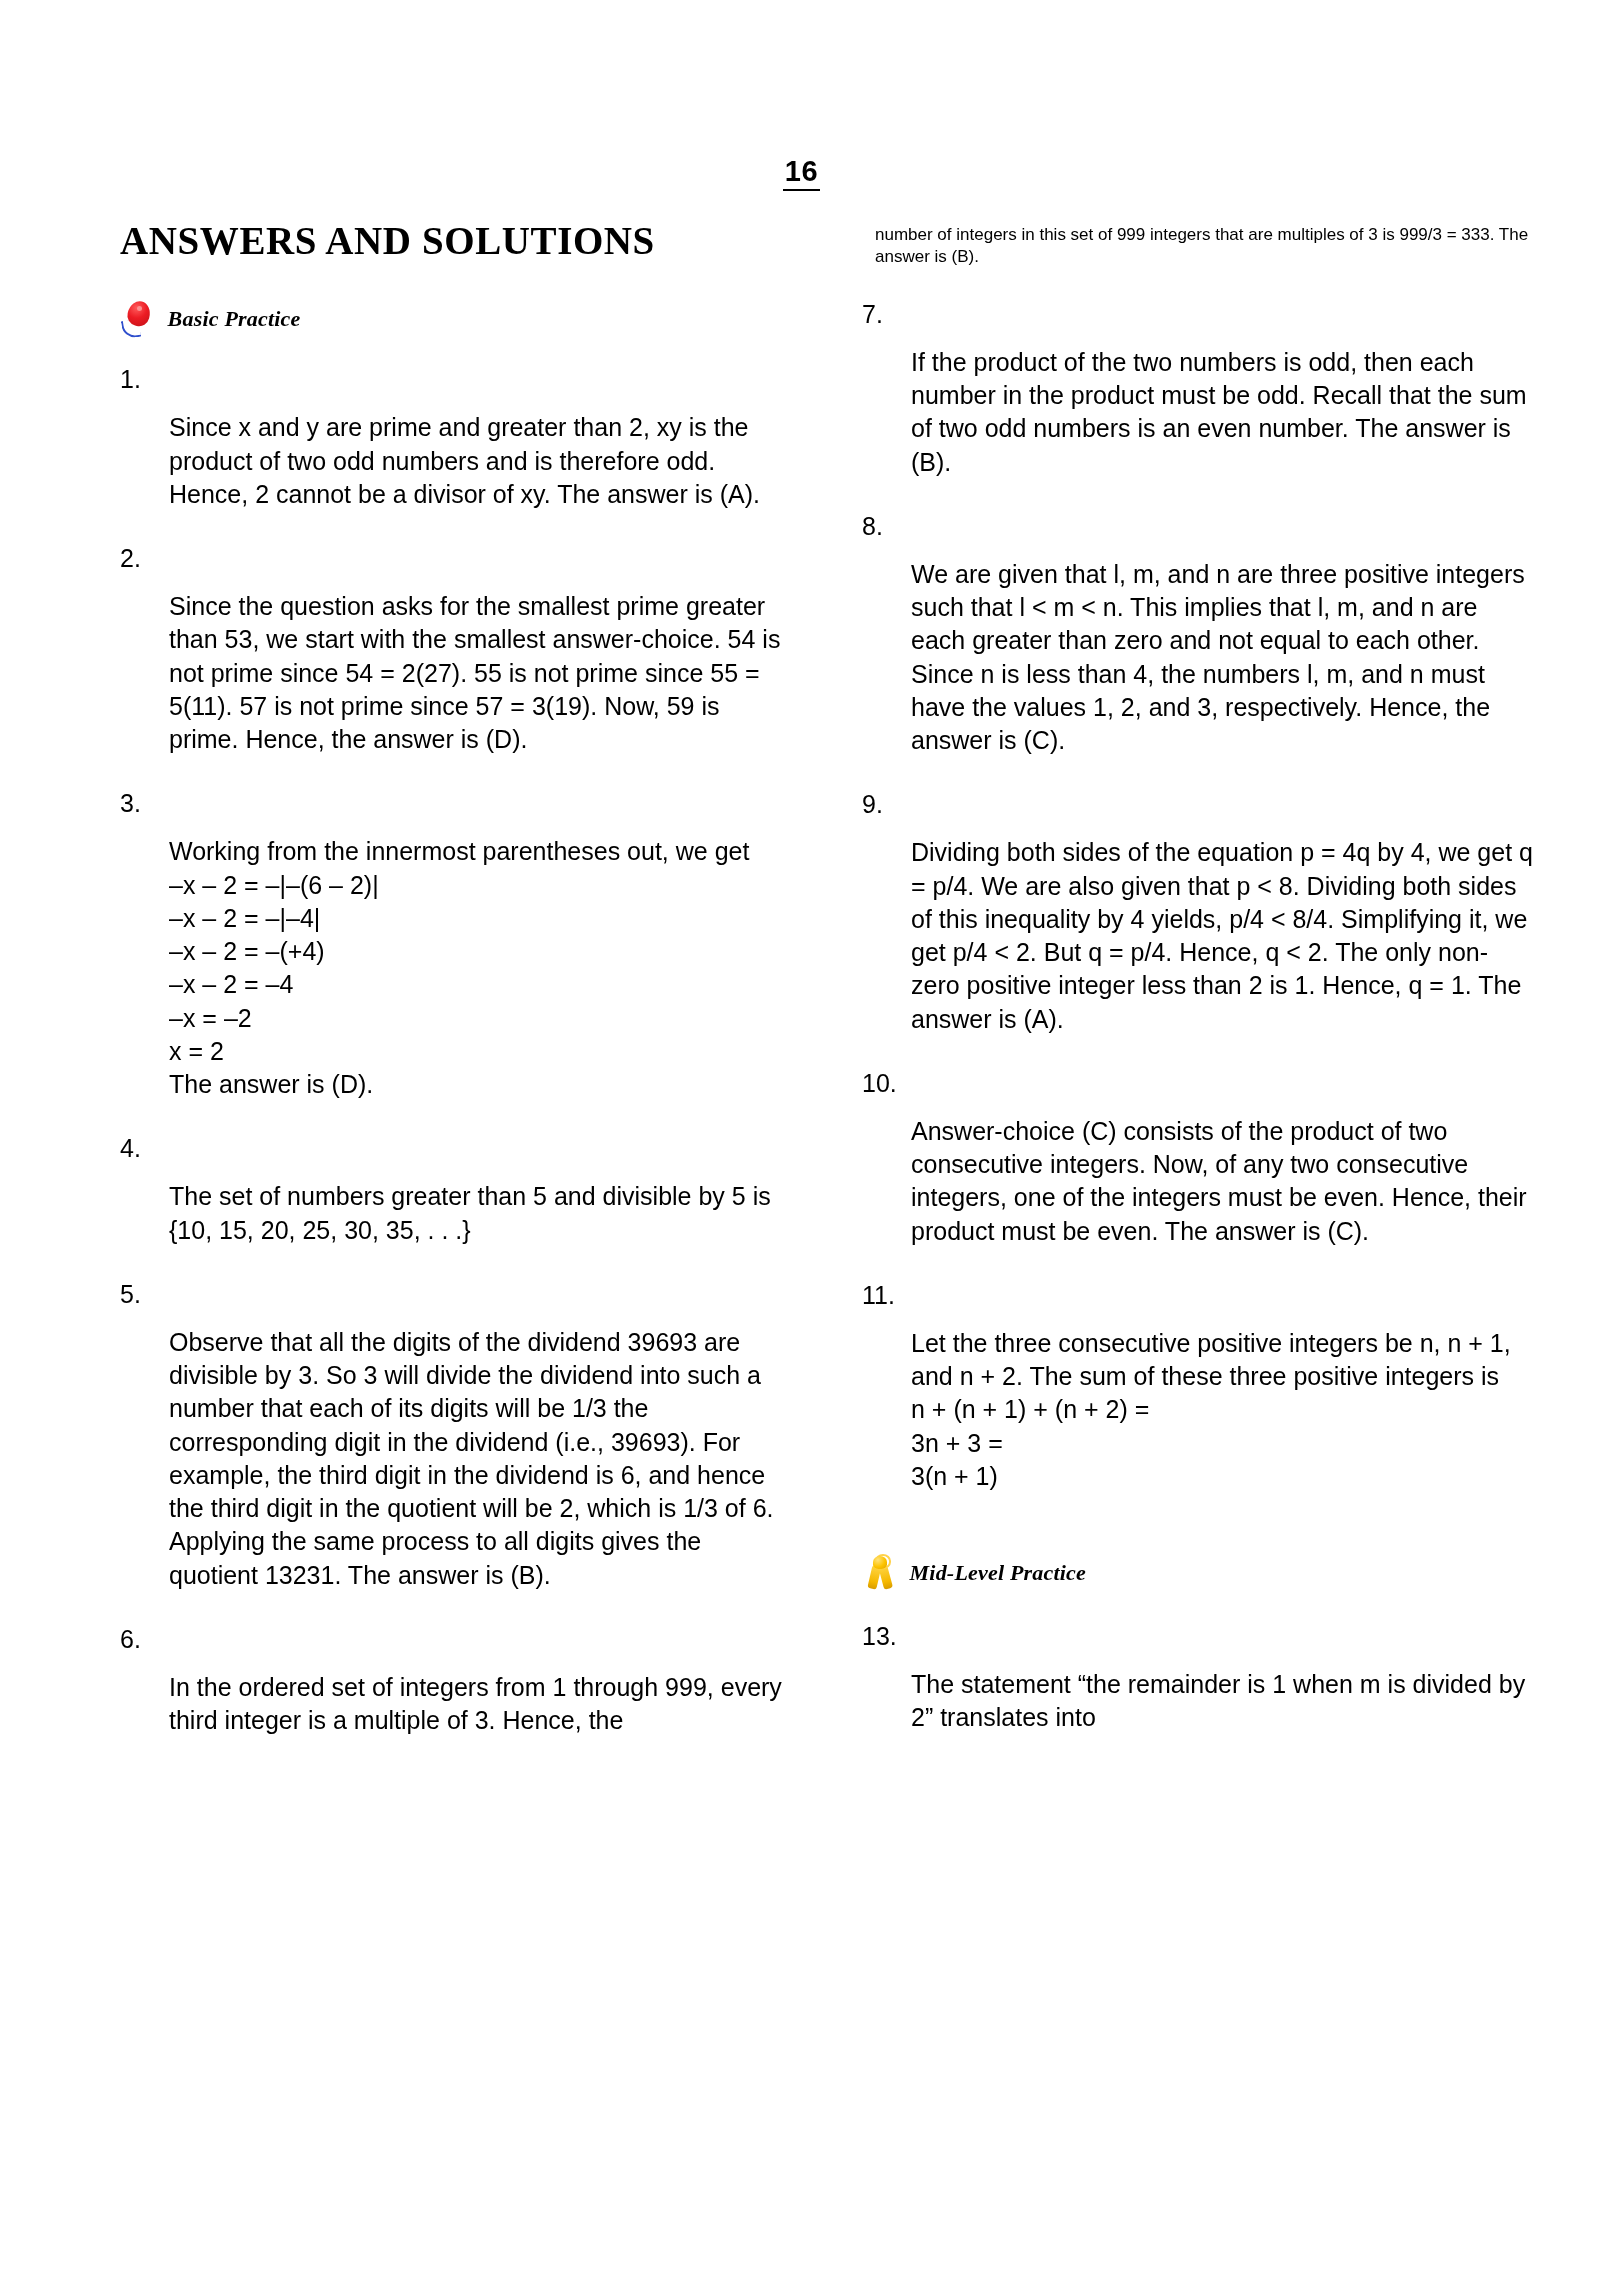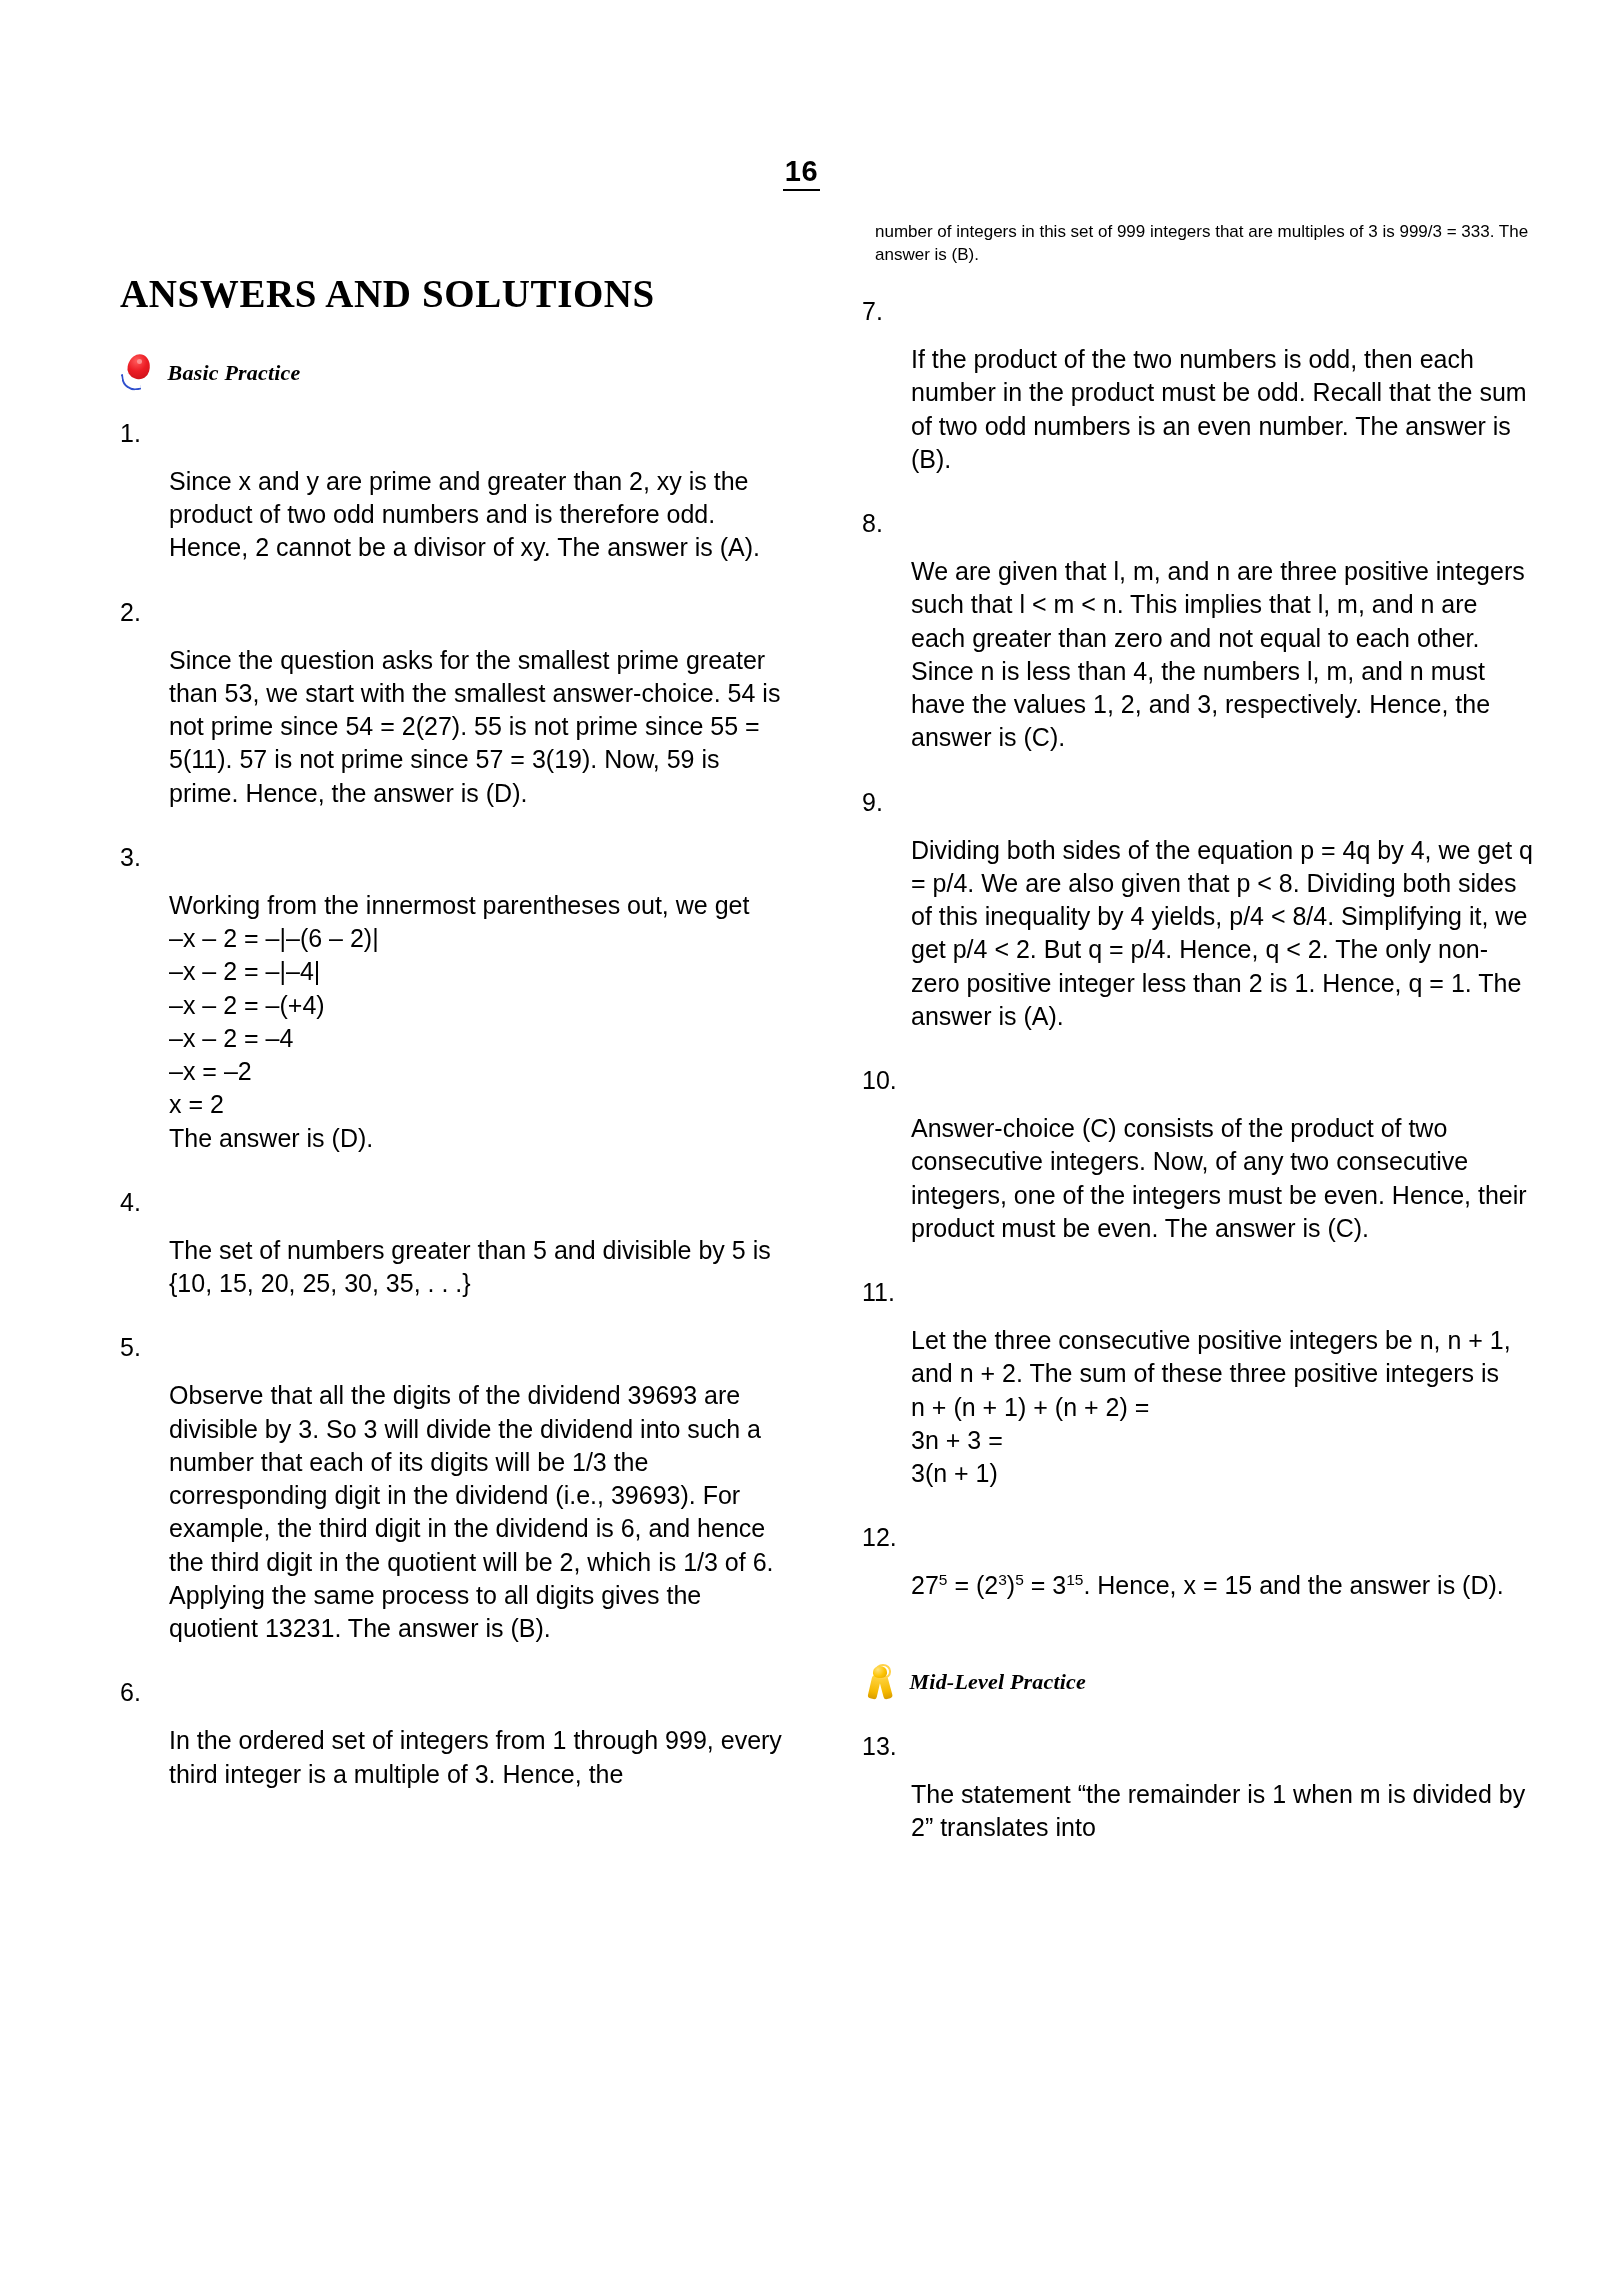--- a/index.html
+++ b/index.html
@@ -320,26 +320,20 @@
       <div class="item">
         <div class="item-num">11.</div>
         <div class="item-body">
           <p>Let the three consecutive positive integers be n, n + 1, and n + 2. The sum of these three positive integers is</p>
           <p class="eq">n + (n + 1) + (n + 2) =</p>
           <p class="eq">3n + 3 =</p>
           <p class="eq">3(n + 1)</p>
         </div>
       </div>
 
-      <div class="item">
-        <div class="item-num">12.</div>
-        <div class="item-body">
-          <p>27<sup>5</sup> = (2<sup>3</sup>)<sup>5</sup> = 3<sup>15</sup>.  Hence, x = 15 and the answer is (D).</p>
-        </div>
-      </div>
 
       <div class="section-head mid">
         <span class="icon-ribbon">
           <span class="tail-l"></span>
           <span class="tail-r"></span>
           <span class="loop"></span>
           <span class="knot"></span>
         </span>
         <span class="section-title">Mid-Level Practice</span>
       </div>

